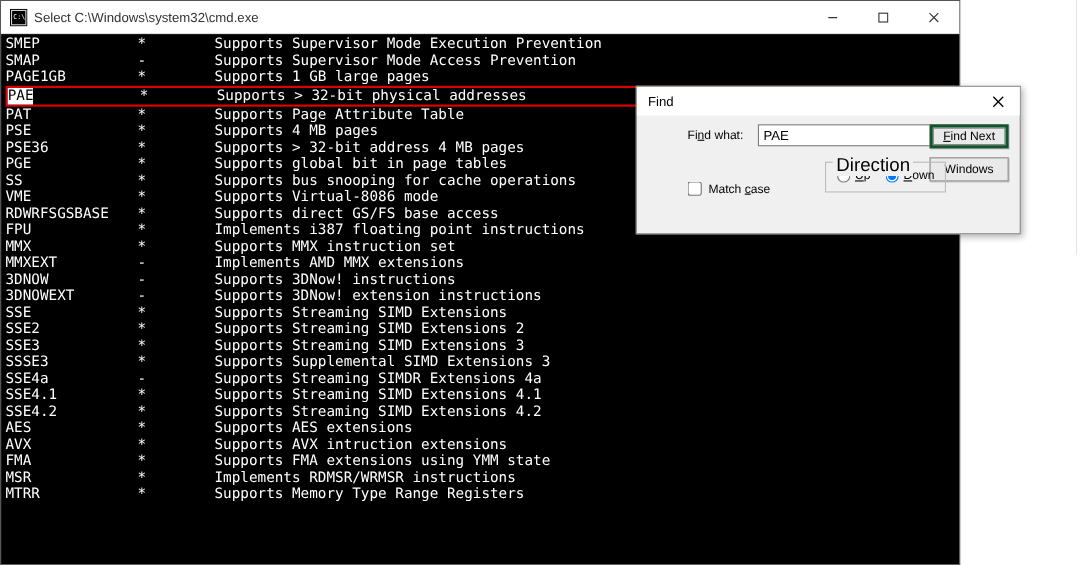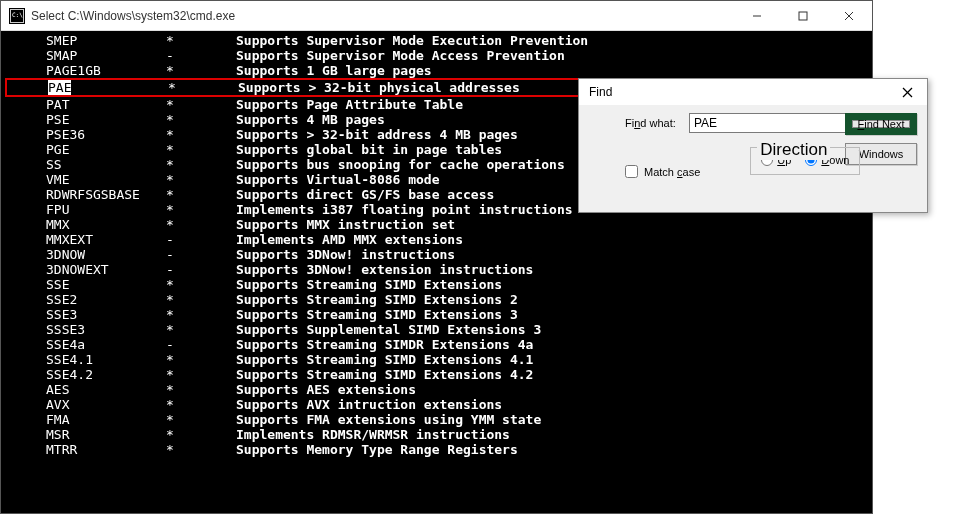--- a/index.html
+++ b/index.html
@@ -52,23 +52,23 @@
   color: #fff;
   font-family: Consolas, "Lucida Console", monospace;
   font-size: 13px;
   line-height: 15px;
   padding: 2px 4px;
   position: relative;
   overflow: hidden;
   white-space: pre;
 }
 .row { display: flex; }
-.col-name { width: 120px; display: inline-block; margin-left: 41px; }
+.col-name { width: 120px; display: inline-block; }
 .col-flag { width: 70px; display: inline-block; }
-.col-desc { display: inline-block; font-weight: bold; }
+.col-desc { display: inline-block; }
 .highlight-box {
   border: 2px solid #d00;
   background: transparent;
 }
 .sel-invert {
   background: #fff;
   color: #000;
 }
 
 .find-dialog {
@@ -122,21 +122,21 @@
   height: 22px;
   border: 1px solid #888;
   background: #e9e9e9;
   font-size: 11px;
   display: flex;
   align-items: center;
   justify-content: center;
   box-shadow: 1px 1px 0 #ccc;
 }
 .find-btn.primary {
-  border: 7px solid #14532d;
+  border: 3px solid #14532d;
   box-shadow: 0 0 0 1px #888 inset, 1px 1px 0 #ccc;
 }
 .find-buttons { position: absolute; right: 10px; top: 8px; display: flex; flex-direction: column; gap: 8px; }
 .find-lower {
   display: flex;
   align-items: flex-start;
   margin-top: 14px;
   gap: 30px;
 }
 .matchcase { display: flex; align-items: center; gap: 6px; margin-top: 18px; }

